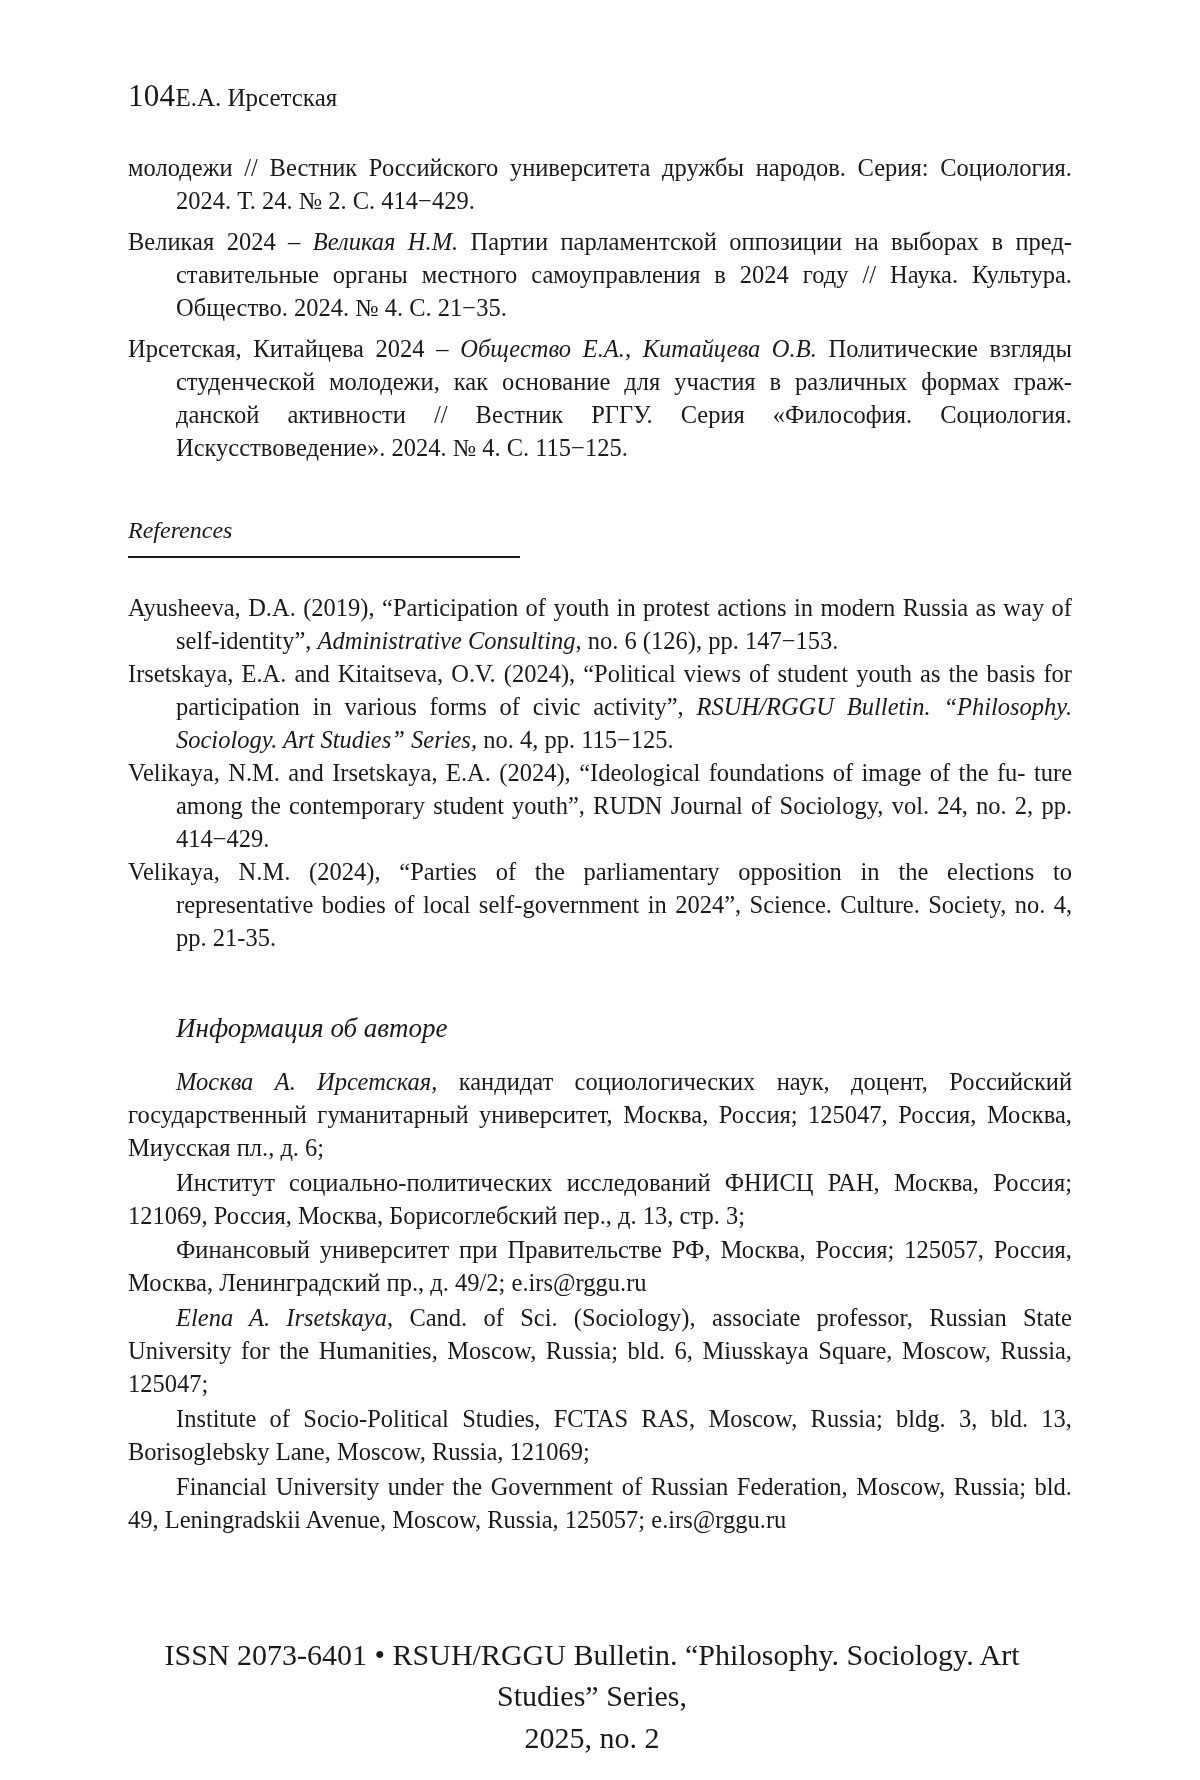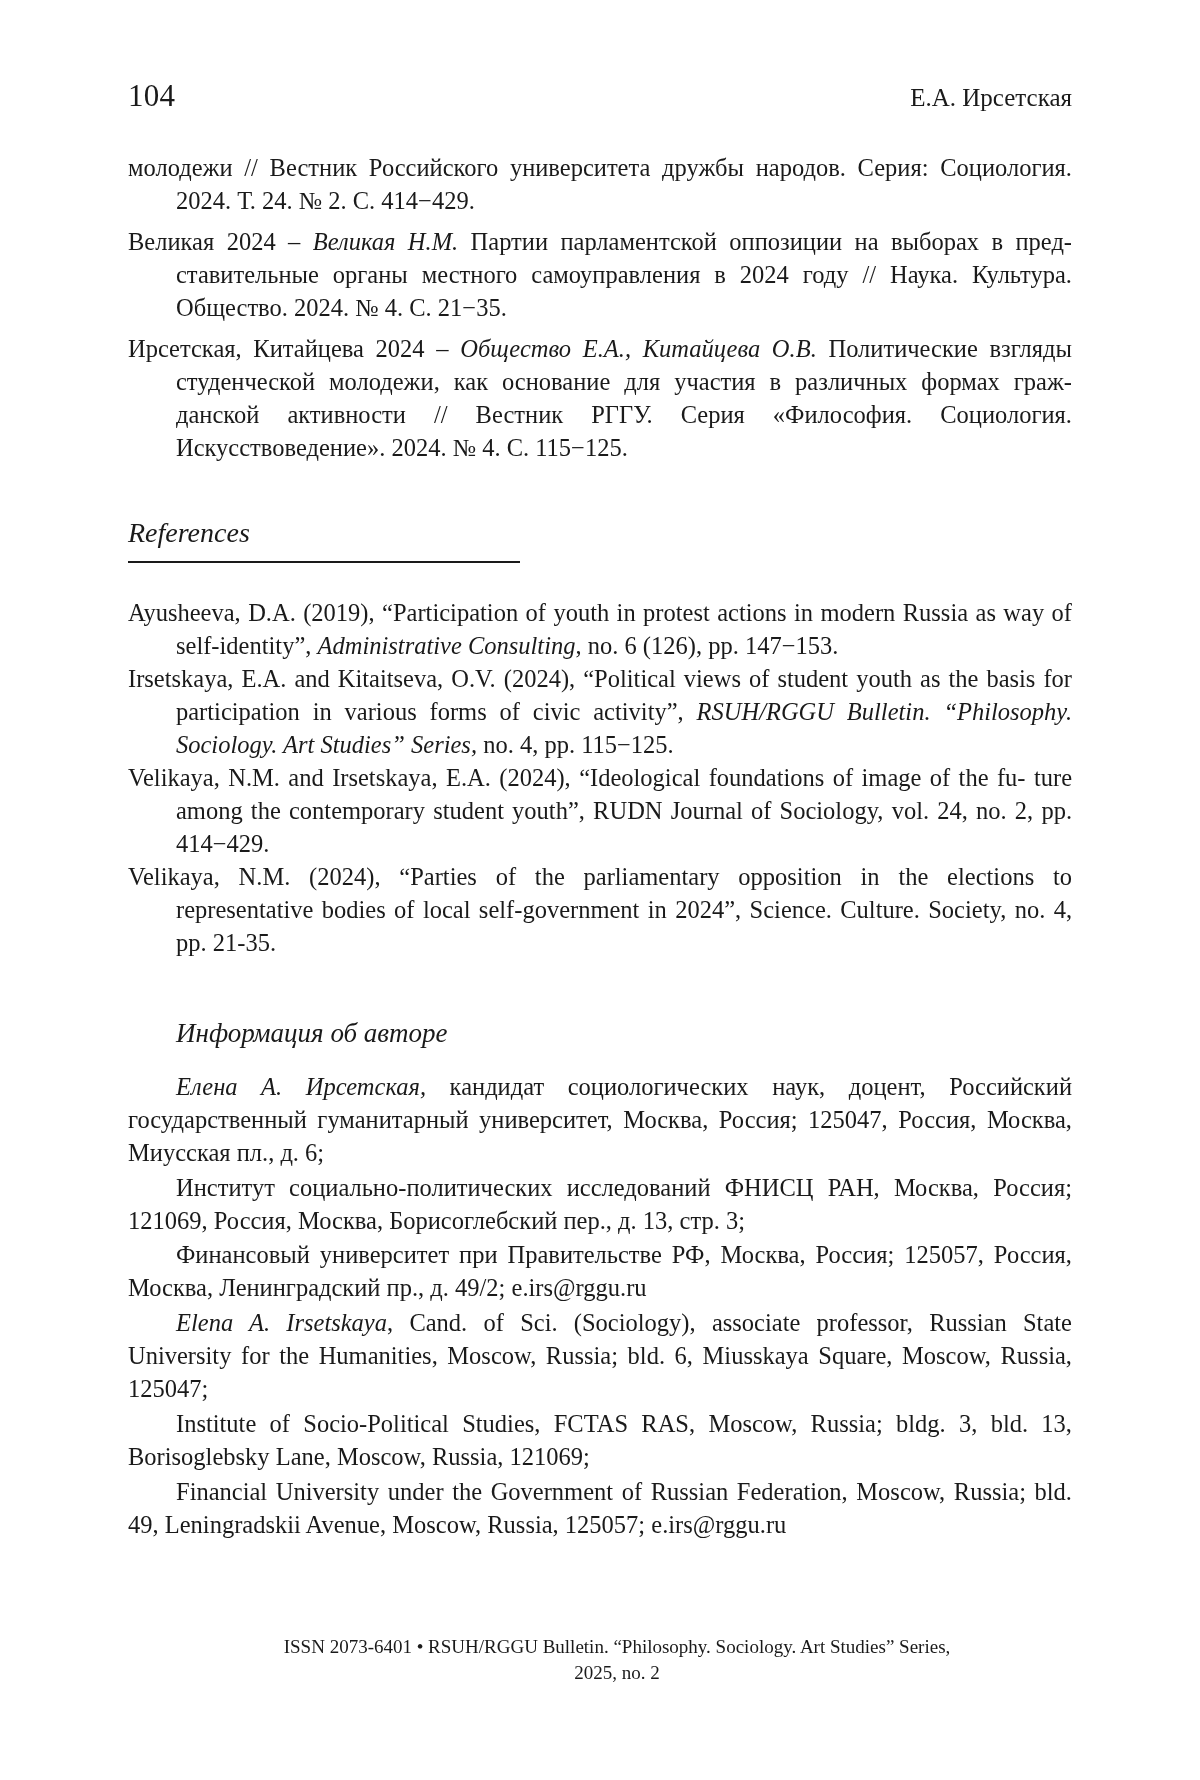--- a/index.html
+++ b/index.html
@@ -26,21 +26,20 @@
   .content {
     position: absolute;
     left: 128px;
     top: 78px;
     width: 944px;
   }
 
   
   .runhead {
     display: flex;
-    justify-content: space-between;
     align-items: baseline;
     font-size: 27px;
     margin-bottom: 38px;
   }
   .runhead .folio {
     font-size: 31px;
     letter-spacing: 0.3px;
   }
   .runhead .author-head {
     font-size: 25px;
@@ -54,21 +53,21 @@
   }
   .biblio .entry {
     padding-left: 48px;
     text-indent: -48px;
     margin-bottom: 1px;
     margin-top: 8px;
   }
 
   
   .sec-head {
-    font-size: 28px;
+    font-size: 24px;
     font-style: italic;
     margin-top: 52px;
     margin-bottom: 6px;
     display: inline-block;
     padding-bottom: 6px;
   }
   .rule {
     width: 392px;
     height: 2px;
     background: #1a1a1a;
@@ -102,25 +101,25 @@
     text-align: justify;
   }
   .info-body p {
     margin: 0 0 2px 0;
     text-indent: 48px;
   }
 
   
   .footer {
     position: absolute;
-    left: 145px;
+    left: 120px;
     top: 1634px;
     width: 944px;
     text-align: center;
-    font-size: 19px;
+    font-size: 30px;
     line-height: 1.38;
   }
 </style>
 </head>
 <body>
 
 <div class="page">
   <div class="content">
 
     <div class="runhead">
@@ -139,21 +138,21 @@
 
     <div class="refs">
       <div class="entry"><span>Ayusheeva, D.A. (2019), “Participation of youth in protest actions in modern Russia as</span> <span class="cont">way of self-identity”, <i>Administrative Consulting</i>, no. 6 (126), pp. 147−153.</span></div>
       <div class="entry"><span>Irsetskaya, E.A. and Kitaitseva, O.V. (2024), “Political views of student youth as the</span> <span class="cont">basis for participation in various forms of civic activity”, <i>RSUH/RGGU Bulletin.</i></span> <span class="cont"><i>“Philosophy. Sociology. Art Studies” Series,</i> no. 4, pp. 115−125.</span></div>
       <div class="entry"><span>Velikaya, N.M. and Irsetskaya, E.A. (2024), “Ideological foundations of image of the fu-</span> <span class="cont">ture among the contemporary student youth”, RUDN Journal of Sociology, vol. 24,</span> <span class="cont">no. 2, pp. 414−429.</span></div>
       <div class="entry"><span>Velikaya, N.M. (2024), “Parties of the parliamentary opposition in the elections to</span> <span class="cont">representative bodies of local self-government in 2024”, Science. Culture. Society,</span> <span class="cont">no. 4, pp. 21-35.</span></div>
     </div>
 
     <div class="info-head">Информация об авторе</div>
     <div class="info-body">
-      <p><i>Елена А. Ирсетская,</i> кандидат социологических наук, доцент, Российский государственный гуманитарный университет, Москва, Россия; 125047, Россия, Москва, Миусская пл., д. 6;</p>
+      <p><i>Москва А. Ирсетская,</i> кандидат социологических наук, доцент, Российский государственный гуманитарный университет, Москва, Россия; 125047, Россия, Москва, Миусская пл., д. 6;</p>
       <p>Институт социально-политических исследований ФНИСЦ РАН, Москва, Россия; 121069, Россия, Москва, Борисоглебский пер., д. 13, стр. 3;</p>
       <p>Финансовый университет при Правительстве РФ, Москва, Россия; 125057, Россия, Москва, Ленинградский пр., д. 49/2; e.irs@rggu.ru</p>
     </div>
 
     <div class="info-body">
       <p><i>Elena A. Irsetskaya</i>, Cand. of Sci. (Sociology), associate professor, Russian State University for the Humanities, Moscow, Russia; bld. 6, Miusskaya Square, Moscow, Russia, 125047;</p>
       <p>Institute of Socio-Political Studies, FCTAS RAS, Moscow, Russia; bldg. 3, bld. 13, Borisoglebsky Lane, Moscow, Russia, 121069;</p>
       <p>Financial University under the Government of Russian Federation, Moscow, Russia; bld. 49, Leningradskii Avenue, Moscow, Russia, 125057; e.irs@rggu.ru</p>
     </div>
 

